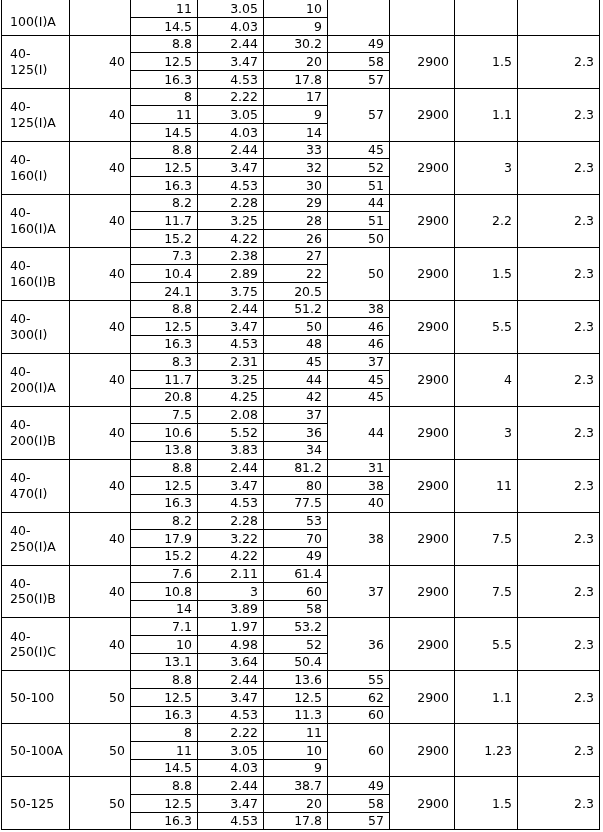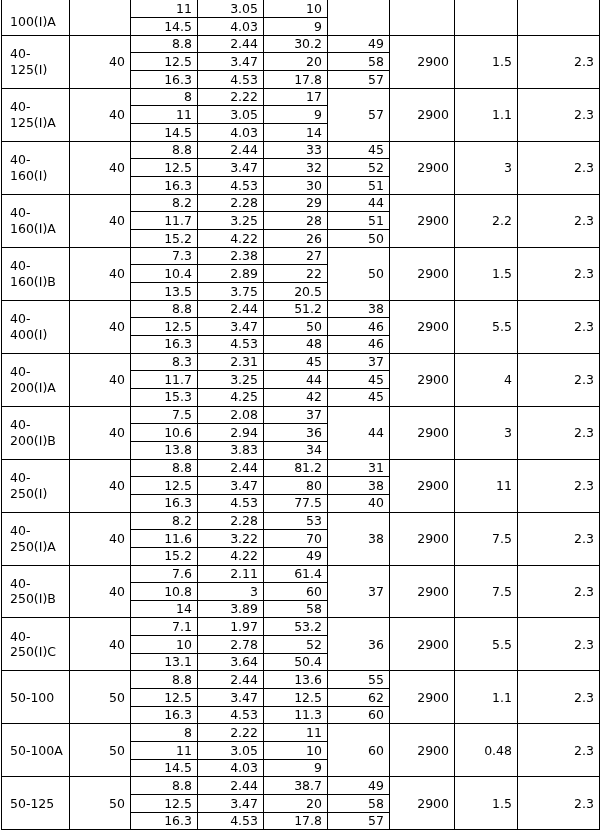--- a/index.html
+++ b/index.html
@@ -180,26 +180,26 @@
           <td rowspan="3">2900</td>
           <td rowspan="3">1.5</td>
           <td rowspan="3">2.3</td>
         </tr>
         <tr>
           <td>10.4</td>
           <td>2.89</td>
           <td>22</td>
         </tr>
         <tr>
-          <td>13.5</td>
+          <td>24.1</td>
           <td>3.75</td>
           <td>20.5</td>
         </tr>
         <tr>
-          <td rowspan="3" class="model">40-400(I)</td>
+          <td rowspan="3" class="model">40-300(I)</td>
           <td rowspan="3">40</td>
           <td>8.8</td>
           <td>2.44</td>
           <td>51.2</td>
           <td>38</td>
           <td rowspan="3">2900</td>
           <td rowspan="3">5.5</td>
           <td rowspan="3">2.3</td>
         </tr>
         <tr>
@@ -226,49 +226,49 @@
           <td rowspan="3">4</td>
           <td rowspan="3">2.3</td>
         </tr>
         <tr>
           <td>11.7</td>
           <td>3.25</td>
           <td>44</td>
           <td>45</td>
         </tr>
         <tr>
-          <td>15.3</td>
+          <td>20.8</td>
           <td>4.25</td>
           <td>42</td>
           <td>45</td>
         </tr>
         <tr>
           <td rowspan="3" class="model">40-
 200(I)B</td>
           <td rowspan="3">40</td>
           <td>7.5</td>
           <td>2.08</td>
           <td>37</td>
           <td rowspan="3">44</td>
           <td rowspan="3">2900</td>
           <td rowspan="3">3</td>
           <td rowspan="3">2.3</td>
         </tr>
         <tr>
           <td>10.6</td>
-          <td>2.94</td>
+          <td>5.52</td>
           <td>36</td>
         </tr>
         <tr>
           <td>13.8</td>
           <td>3.83</td>
           <td>34</td>
         </tr>
         <tr>
-          <td rowspan="3" class="model">40-250(I)</td>
+          <td rowspan="3" class="model">40-470(I)</td>
           <td rowspan="3">40</td>
           <td>8.8</td>
           <td>2.44</td>
           <td>81.2</td>
           <td>31</td>
           <td rowspan="3">2900</td>
           <td rowspan="3">11</td>
           <td rowspan="3">2.3</td>
         </tr>
         <tr>
@@ -289,21 +289,21 @@
           <td rowspan="3">40</td>
           <td>8.2</td>
           <td>2.28</td>
           <td>53</td>
           <td rowspan="3">38</td>
           <td rowspan="3">2900</td>
           <td rowspan="3">7.5</td>
           <td rowspan="3">2.3</td>
         </tr>
         <tr>
-          <td>11.6</td>
+          <td>17.9</td>
           <td>3.22</td>
           <td>70</td>
         </tr>
         <tr>
           <td>15.2</td>
           <td>4.22</td>
           <td>49</td>
         </tr>
         <tr>
           <td rowspan="3" class="model">40-
@@ -334,21 +334,21 @@
           <td>7.1</td>
           <td>1.97</td>
           <td>53.2</td>
           <td rowspan="3">36</td>
           <td rowspan="3">2900</td>
           <td rowspan="3">5.5</td>
           <td rowspan="3">2.3</td>
         </tr>
         <tr>
           <td>10</td>
-          <td>2.78</td>
+          <td>4.98</td>
           <td>52</td>
         </tr>
         <tr>
           <td>13.1</td>
           <td>3.64</td>
           <td>50.4</td>
         </tr>
         <tr>
           <td rowspan="3" class="model">50-100</td>
           <td rowspan="3">50</td>
@@ -373,21 +373,21 @@
           <td>60</td>
         </tr>
         <tr>
           <td rowspan="3" class="model">50-100A</td>
           <td rowspan="3">50</td>
           <td>8</td>
           <td>2.22</td>
           <td>11</td>
           <td rowspan="3">60</td>
           <td rowspan="3">2900</td>
-          <td rowspan="3">0.48</td>
+          <td rowspan="3">1.23</td>
           <td rowspan="3">2.3</td>
         </tr>
         <tr>
           <td>11</td>
           <td>3.05</td>
           <td>10</td>
         </tr>
         <tr>
           <td>14.5</td>
           <td>4.03</td>

